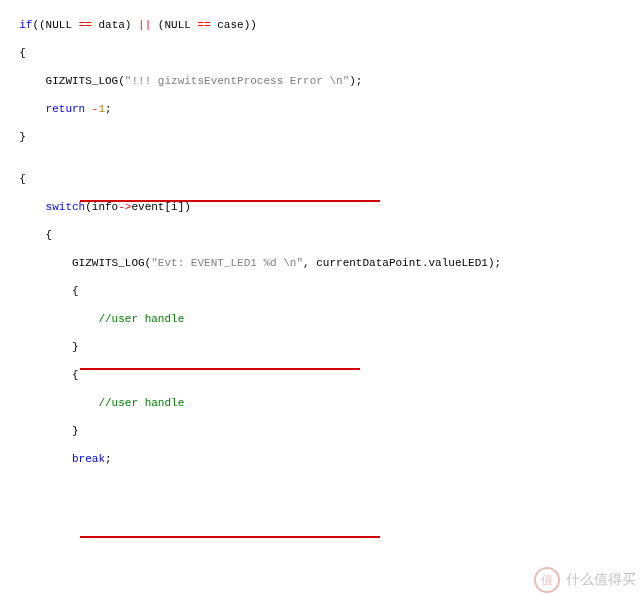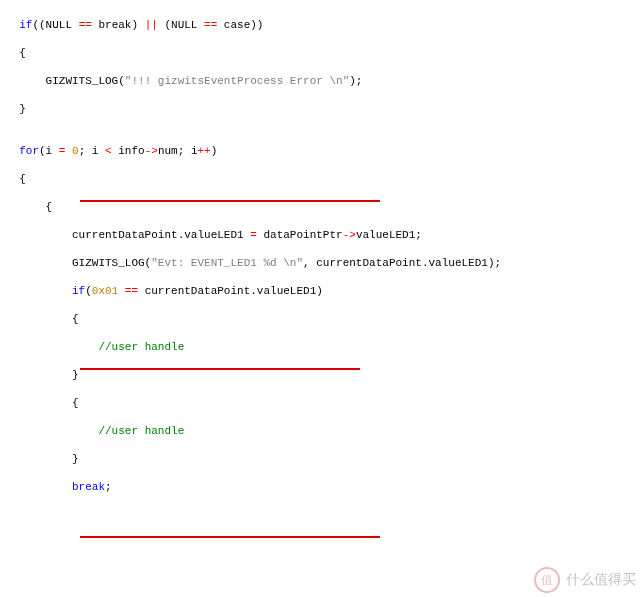--- a/index.html
+++ b/index.html
@@ -50,31 +50,30 @@
     display: flex;
     align-items: center;
     justify-content: center;
     font-size: 12px;
   }
 </style>
 </head>
 <body>
 
 <div class="code-area">
-<div><span>  </span><span class="kw">if</span><span>((NULL </span><span class="op">==</span><span> break) </span><span class="op">||</span><span> (NULL </span><span class="op">==</span><span> case))</span></div>
+<div><span>  </span><span class="kw">if</span><span>((NULL </span><span class="op">==</span><span> data) </span><span class="op">||</span><span> (NULL </span><span class="op">==</span><span> case))</span></div>
 <div><span>  {</span></div>
 <div><span>      GIZWITS_LOG(</span><span class="str">"!!! gizwitsEventProcess Error \n"</span><span>);</span></div>
+<div><span>      </span><span class="kw">return</span><span> </span><span class="op">-</span><span class="num">1</span><span>;</span></div>
 <div><span>  }</span></div>
 <div><span></span></div>
-<div><span>  </span><span class="kw">for</span><span>(i </span><span class="op">=</span><span> </span><span class="num">0</span><span>; i </span><span class="op">&lt;</span><span> info</span><span class="op">-&gt;</span><span>num; i</span><span class="op">++</span><span>)</span></div>
 <div><span>  {</span></div>
+<div><span>      </span><span class="kw">switch</span><span>(info</span><span class="op">-&gt;</span><span>event[i])</span></div>
 <div><span>      {</span></div>
-<div><span>          currentDataPoint.valueLED1 </span><span class="op">=</span><span> dataPointPtr</span><span class="op">-&gt;</span><span>valueLED1;</span></div>
 <div><span>          GIZWITS_LOG(</span><span class="str">"Evt: EVENT_LED1 %d \n"</span><span>, currentDataPoint.valueLED1);</span></div>
-<div><span>          </span><span class="kw">if</span><span>(</span><span class="num">0x01</span><span> </span><span class="op">==</span><span> currentDataPoint.valueLED1)</span></div>
 <div><span>          {</span></div>
 <div><span>              </span><span class="cmt">//user handle</span></div>
 <div><span>          }</span></div>
 <div><span>          {</span></div>
 <div><span>              </span><span class="cmt">//user handle</span></div>
 <div><span>          }</span></div>
 <div><span>          </span><span class="kw">break</span><span>;</span></div>
 
 
 

